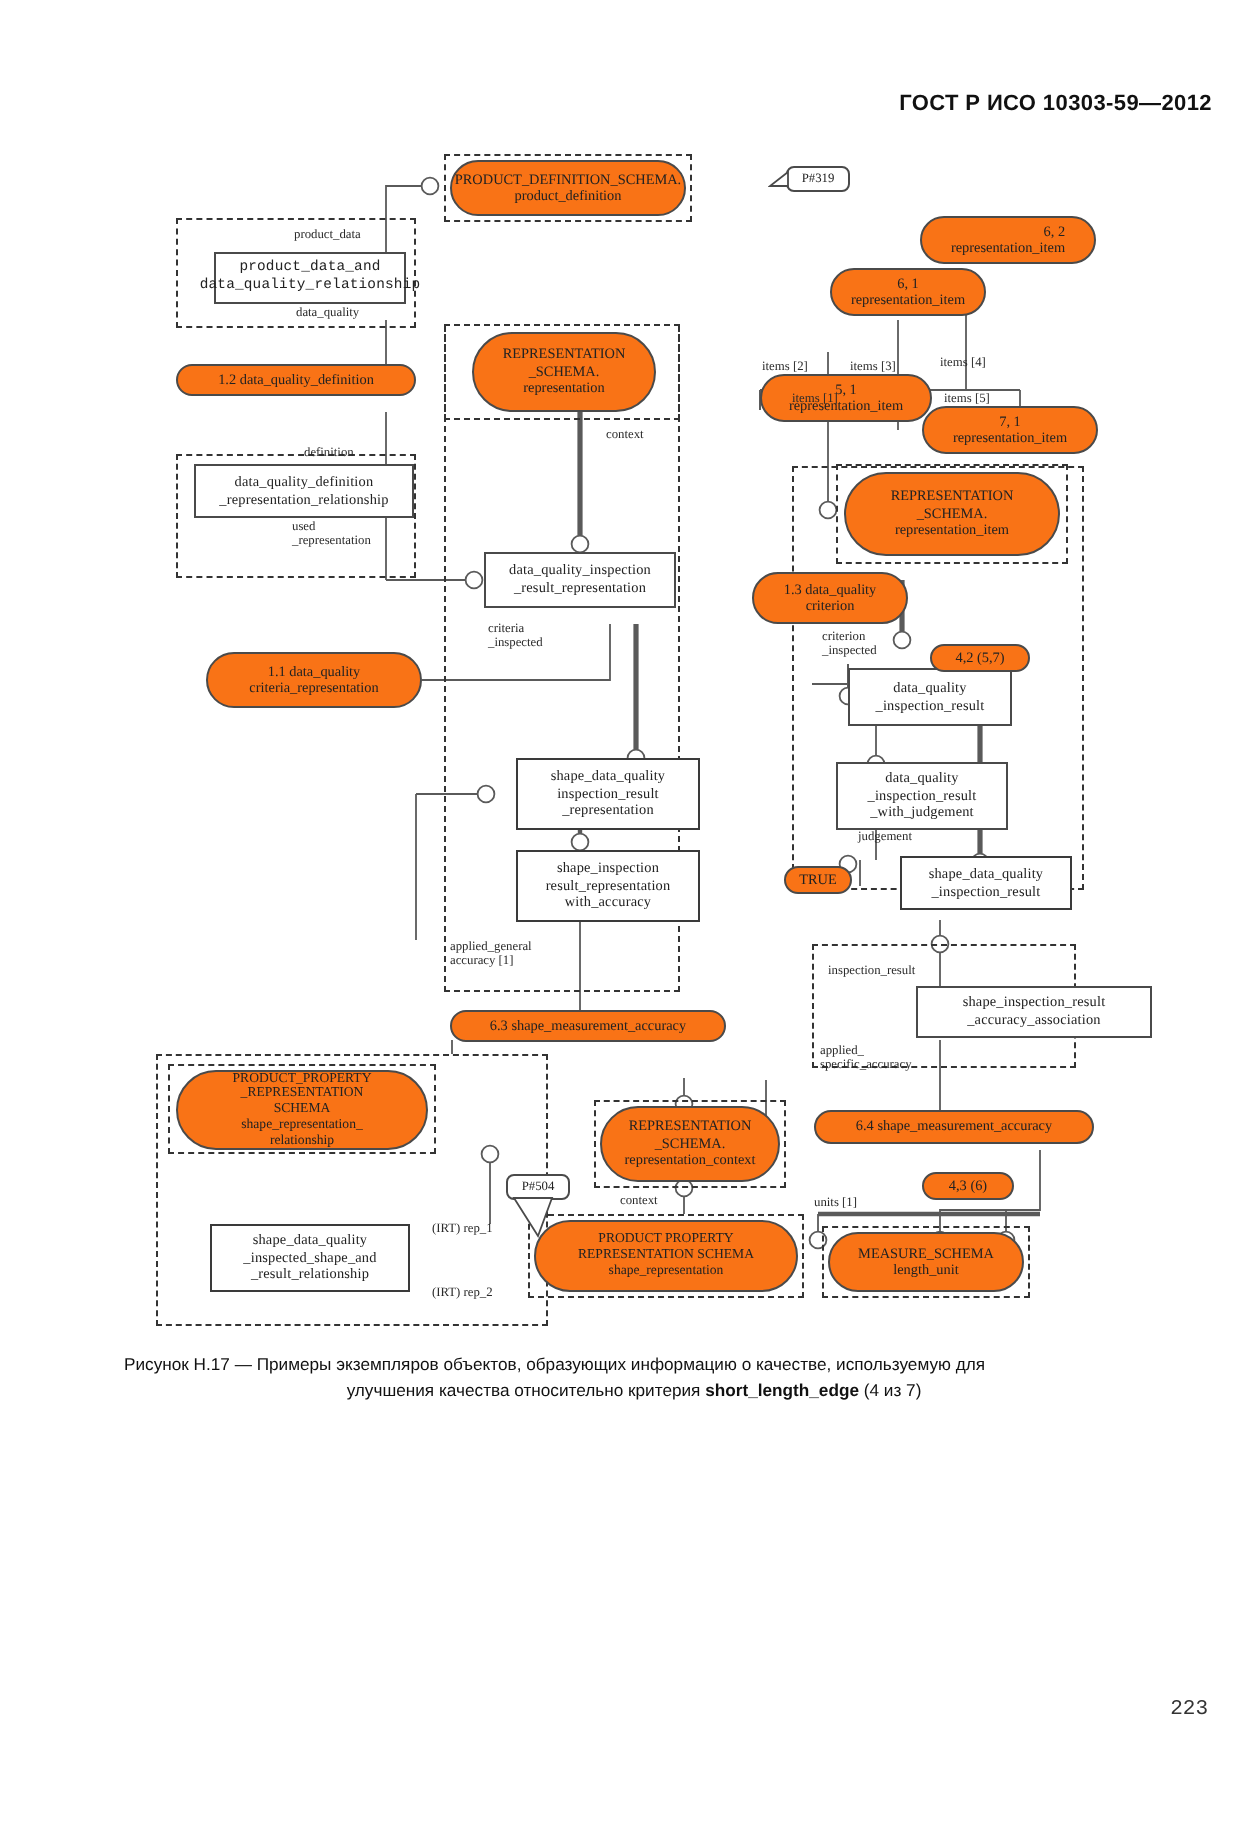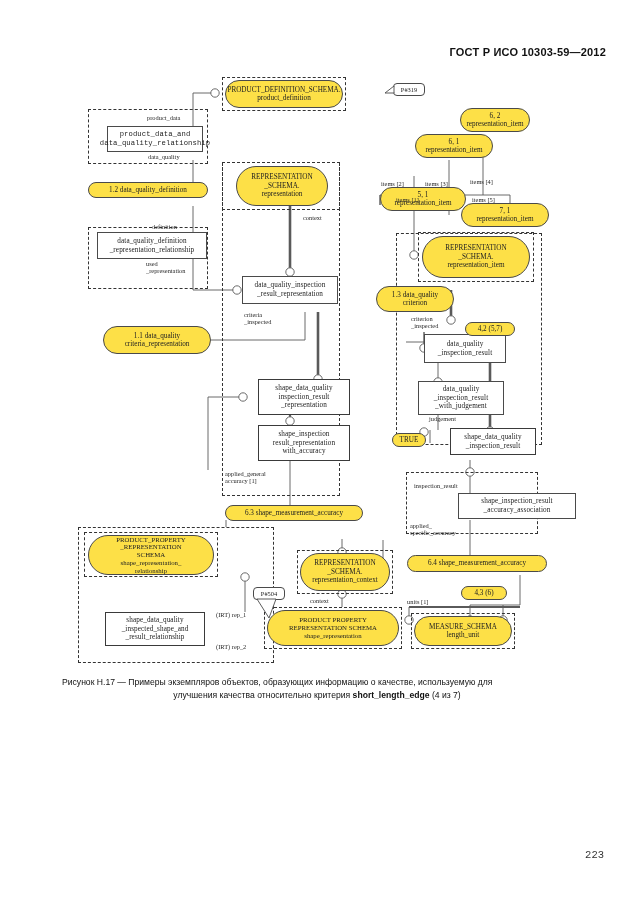--- a/index.html
+++ b/index.html
@@ -10,21 +10,21 @@
   .pageno{position:absolute;right:26px;bottom:52px;font-family:Liberation Mono, monospace;font-size:10.5px;color:#333;}
 
   #diagram{position:absolute;left:0;top:0;width:630px;height:680px;}
   #svgwrap{position:absolute;left:0;top:0;width:630px;height:680px;}
 
   
   .ent{position:absolute;box-sizing:border-box;border:1px solid #4a4a4a;background:#fff;
        display:flex;align-items:center;justify-content:center;text-align:center;
        font-size:7.2px;line-height:8.6px;letter-spacing:.1px;color:#222;padding:1px 2px;}
   .ent.thick{border-width:1.3px;border-color:#3a3a3a;margin-left:12px;}
-  .oval{position:absolute;box-sizing:border-box;border:1px solid #4a4a4a;background:#fde047;border-radius:999px;
+  .oval{position:absolute;box-sizing:border-box;border:1px solid #4a4a4a;background:#f97316;border-radius:999px;
         display:flex;align-items:center;justify-content:center;text-align:center;
         font-size:7.2px;line-height:8.4px;color:#222;padding:1px 3px;}
   .oval.sq{border-radius:9px;}
   .dashbox{position:absolute;box-sizing:border-box;border:1.1px dashed #333;background:transparent;}
   .lbl{position:absolute;font-size:6.4px;line-height:7.4px;color:#2a2a2a;white-space:pre;}
   .callout{position:absolute;box-sizing:border-box;border:1px solid #4a4a4a;border-radius:4px;background:#fff;
            display:flex;align-items:center;justify-content:center;font-size:6.4px;color:#222;}
 
   .cap{position:absolute;left:62px;top:676px;width:510px;text-align:center;
        font-family:"Liberation Sans",sans-serif;font-size:8.6px;line-height:12.6px;color:#111;}
@@ -225,21 +225,21 @@
     <div class="oval" style="left:225px;top:505px;width:138px;height:16px;">6.3 shape_measurement_accuracy</div>
 
     <div class="oval" style="left:407px;top:555px;width:140px;height:17px;">6.4 shape_measurement_accuracy</div>
 
     <div class="oval" style="left:380px;top:155px;width:86px;height:24px;white-space:pre-line;margin-top:32px;">5, 1
 representation_item</div>
 
     <div class="oval" style="left:415px;top:134px;width:78px;height:24px;white-space:pre-line;">6, 1
 representation_item</div>
 
-    <div class="oval" style="left:460px;top:108px;width:70px;height:24px;white-space:pre-line;">6, 2
+    <div class="oval" style="left:460px;top:108px;width:88px;height:24px;white-space:pre-line;text-align:right;">6, 2
 representation_item</div>
 
     <div class="oval" style="left:461px;top:203px;width:88px;height:24px;white-space:pre-line;">7, 1
 representation_item</div>
 
     <div class="oval" style="left:465px;top:322px;width:50px;height:14px;">4,2 (5,7)</div>
 
     <div class="oval" style="left:461px;top:586px;width:46px;height:14px;">4,3 (6)</div>
 
     <div class="oval sq" style="left:392px;top:433px;width:34px;height:14px;">TRUE</div>

